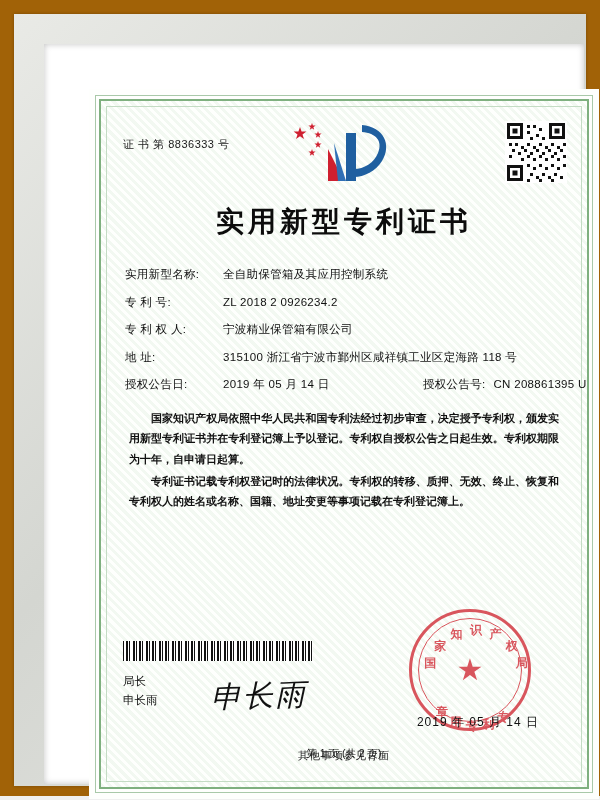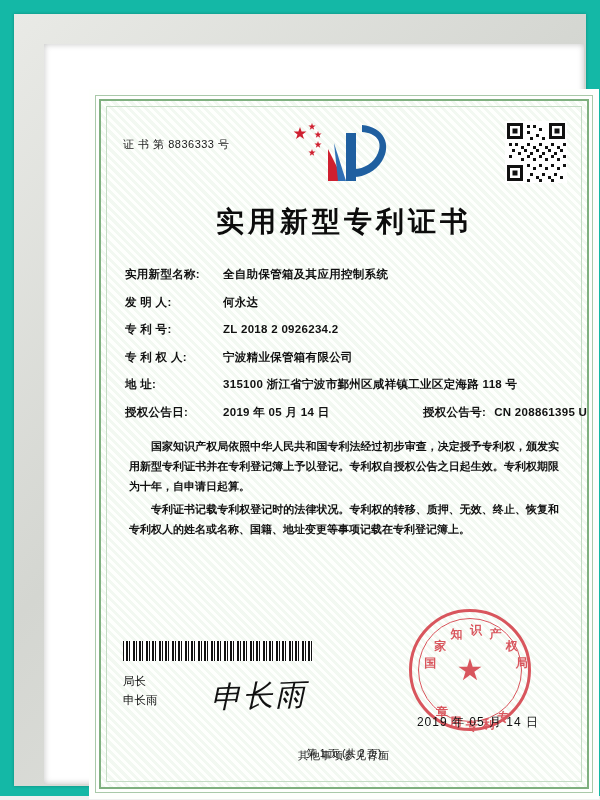--- a/index.html
+++ b/index.html
@@ -11,21 +11,21 @@
     width: 600px;
     height: 800px;
     font-family: "Liberation Sans", sans-serif;
     overflow: hidden;
   }
   
   .photo {
     position: relative;
     width: 600px;
     height: 796px;
-    background: #14b8a6;
+    background: #a16207;
   }
   
   .frame-outer {
     position: absolute;
     left: 14px;
     top: 14px;
     width: 572px;
     height: 772px;
     background: linear-gradient(135deg,#e9eae6 0%, #d4d6d1 45%, #e6e7e3 100%);
     box-shadow: 0 0 3px rgba(0,0,0,0.25);
@@ -122,21 +122,20 @@
     letter-spacing: 4px;
     color: #0c0c0c;
     margin-top: 6px;
     font-family: "DejaVu Sans", sans-serif;
   }
 
   .fields {
     margin-top: 26px;
     padding-left: 10px;
     padding-right: 10px;
-    font-weight: bold;
   }
   .field-row {
     display: flex;
     align-items: baseline;
     font-size: 11.5px;
     color: #111;
     margin-bottom: 12.5px;
     letter-spacing: 0.3px;
   }
   .field-label {
@@ -389,24 +388,20 @@
           </div>
 
           <div class="title">实用新型专利证书</div>
 
           <div class="fields">
             <div class="field-row">
               <div class="field-label">实用新型名称:</div>
               <div class="field-value">全自助保管箱及其应用控制系统</div>
             </div>
             <div class="field-row">
-              <div class="field-label">发 明 人:</div>
-              <div class="field-value">何永达</div>
-            </div>
-            <div class="field-row">
               <div class="field-label">专 利 号:</div>
               <div class="field-value">ZL 2018 2 0926234.2</div>
             </div>
             <div class="field-row">
               <div class="field-label">专 利 权 人:</div>
               <div class="field-value">宁波精业保管箱有限公司</div>
             </div>
             <div class="field-row">
               <div class="field-label">地 址:</div>
               <div class="field-value">315100 浙江省宁波市鄞州区咸祥镇工业区定海路 118 号</div>

